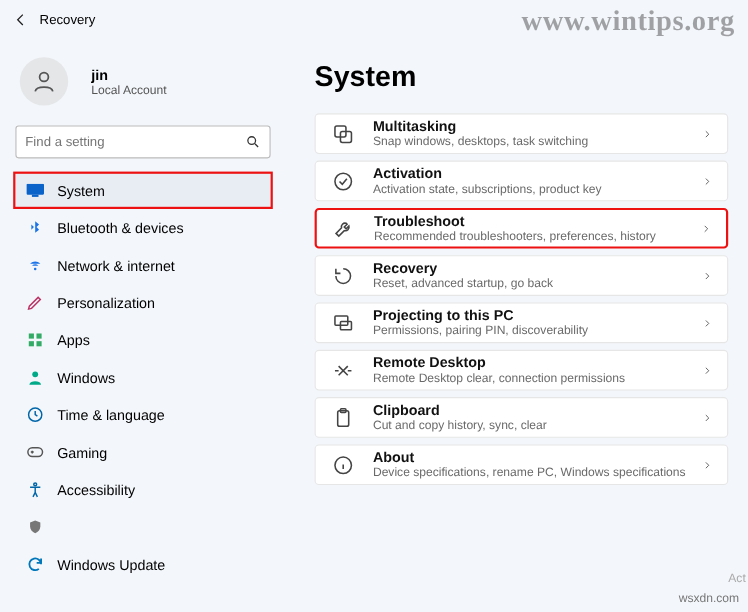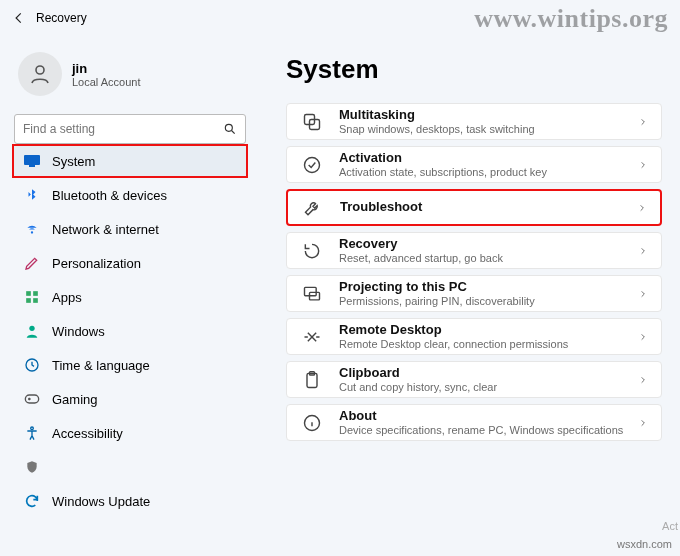--- a/index.html
+++ b/index.html
@@ -10,26 +10,26 @@
   .title { font-size: 12px; }
 
   .watermark1 { position: absolute; top: 4px; right: 12px; font-size: 26px; font-weight: 600; color: rgba(0,0,0,0.35); letter-spacing: 0.5px; font-family: Georgia, serif; }
   .watermark2 { position: absolute; bottom: 6px; right: 8px; font-size: 11px; color: #777; text-align: center; }
   .act { position: absolute; bottom: 24px; right: 2px; font-size: 11px; color: #aaa; }
 
   .layout { display: flex; height: calc(556px - 36px); }
   .sidebar { width: 260px; padding: 8px 14px 0 14px; }
   .main { flex: 1; padding: 8px 18px 0 26px; overflow: hidden; }
 
-  .user { display: flex; align-items: center; gap: 10px; margin: 8px 0 18px 4px; }
+  .user { display: flex; align-items: center; gap: 21px; margin: 8px 0 18px 4px; }
   .avatar { width: 44px; height: 44px; border-radius: 50%; background: #e4e6e8; display: flex; align-items: center; justify-content: center; }
   .uname { font-size: 13px; font-weight: 600; }
   .uacct { font-size: 11px; color: #555; }
 
-  .search { display: flex; align-items: center; background: #fff; border: 1px solid #bbb; border-radius: 3px; height: 30px; padding: 2px 8px; }
+  .search { display: flex; align-items: center; background: #fff; border: 1px solid #bbb; border-radius: 3px; height: 30px; padding: 2px 8px; margin-bottom: 12px; }
   .search input { border: none; outline: none; flex: 1; font-size: 12px; background: transparent; }
 
   .nav { display: flex; flex-direction: column; gap: 0; }
   .nav-item { display: flex; align-items: center; gap: 12px; height: 34px; padding: 0 10px; border-radius: 4px; font-size: 13px; cursor: pointer; }
   .nav-item.active { background: #e7edf3; }
   .nav-item .icon { width: 16px; height: 16px; display: flex; align-items: center; justify-content: center; }
   .nav-item.red-box { border: 2px solid #e11; border-radius: 0; margin: 0 -2px; }
 
   .page-title { font-size: 26px; font-weight: 600; margin: 10px 0 18px 0; }
 
@@ -220,20 +220,21 @@
           </span>
         </div>
         <div class="card red-box">
           <span class="icon">
             <svg width="20" height="20" viewBox="0 0 24 24" fill="none" stroke="#444" stroke-width="1.7">
               <path d="M14 6a4 4 0 00-5 5l-6 6 3 3 6-6a4 4 0 005-5l-3 3-2-2 3-3z"></path>
             </svg>
           </span>
           <span class="text">
             <span class="ctitle">Troubleshoot</span>
+            <span class="csub">Recommended troubleshooters, preferences, history</span>
           </span>
           <span class="chev">
             <svg width="8" height="12" viewBox="0 0 24 24" fill="none" stroke="#555" stroke-width="2.5">
               <path d="M8 4l8 8-8 8"></path>
             </svg>
           </span>
         </div>
         <div class="card">
           <span class="icon">
             <svg width="20" height="20" viewBox="0 0 24 24" fill="none" stroke="#444" stroke-width="1.7">

